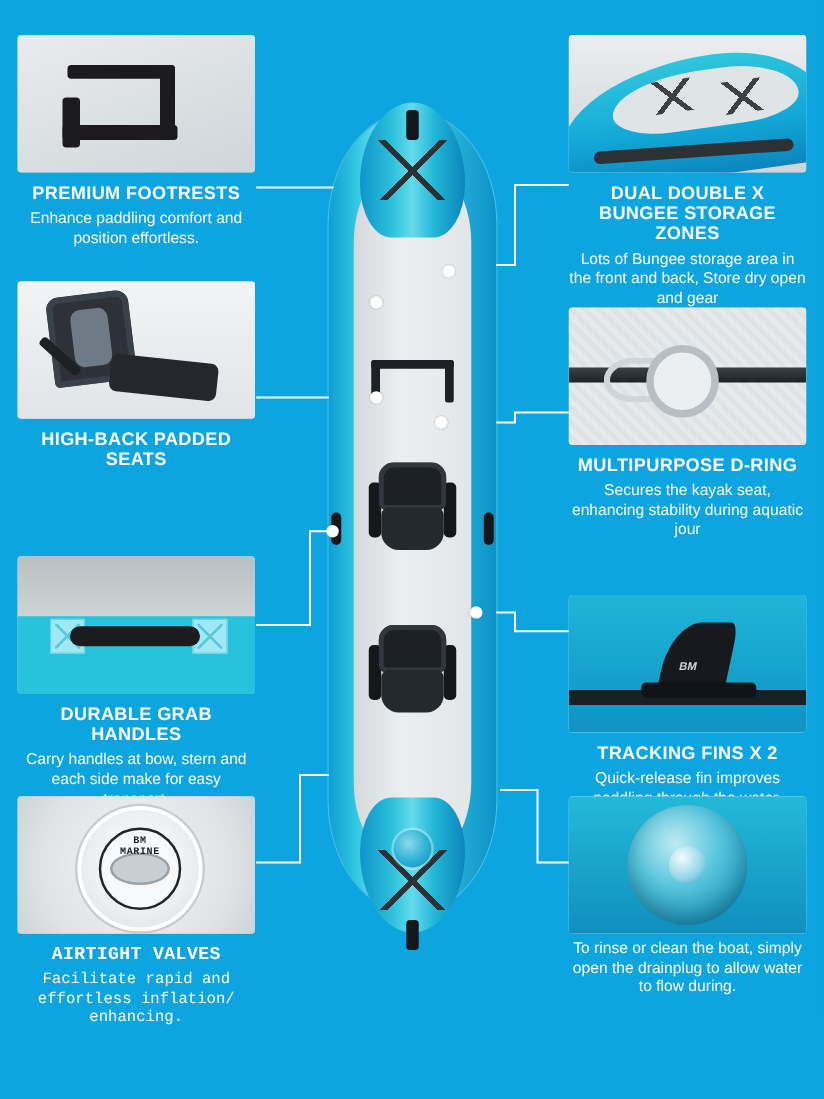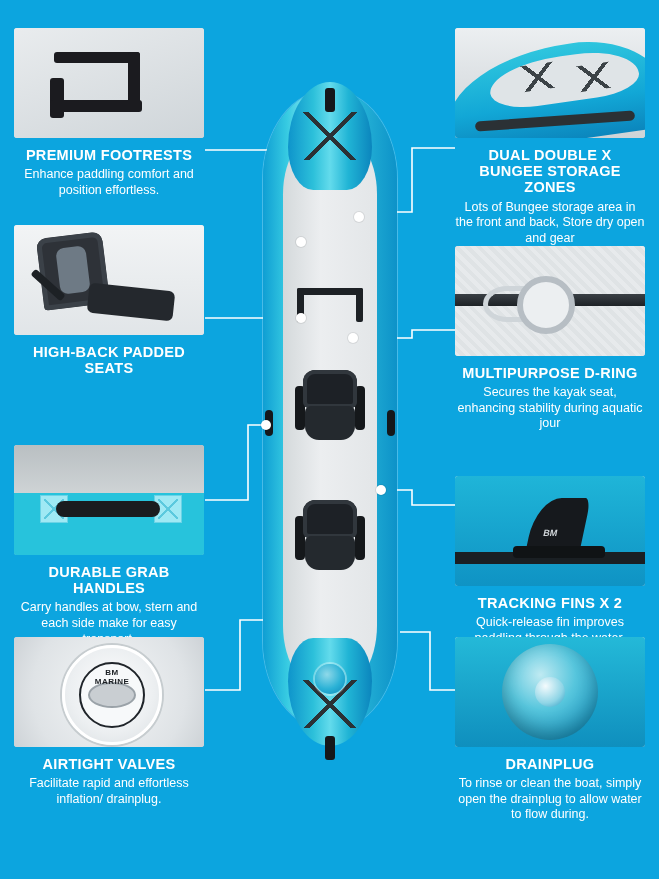--- a/index.html
+++ b/index.html
@@ -361,32 +361,32 @@
         <div class="teal"></div>
         <div class="tab-l"></div>
           <div class="tab-r"></div>
         <div class="grab"></div>
       </div>
     </div>
     <div class="title">DURABLE GRAB HANDLES</div>
     <div class="desc">Carry handles at bow, stern and each side make for easy transport.</div>
   </div>
 
-  <div class="feature left" style="top:637px;">
+  <div class="feature left" style="top:637px;font-family:Liberation Mono, monospace;">
     <div class="thumb">
       <div class="ph art-valve">
         <div class="ring">
           <div class="inner"></div>
           <div class="oval"></div>
           <div class="brand">BM MARINE</div>
         </div>
       </div>
     </div>
     <div class="title">AIRTIGHT VALVES</div>
-    <div class="desc">Facilitate rapid and effortless inflation/ drainplug.</div>
+    <div class="desc">Facilitate rapid and effortless inflation/ enhancing.</div>
   </div>
 
   <div class="feature right" style="top:28px;">
     <div class="thumb">
       <div class="ph art-bungee">
         <div class="hull"></div>
         <div class="deck"></div>
         <div class="x1"></div>
           <div class="x2"></div>
         <div class="rail"></div>
@@ -420,21 +420,20 @@
     <div class="desc">Quick-release fin improves paddling through the water.</div>
   </div>
 
   <div class="feature right" style="top:637px;">
     <div class="thumb">
       <div class="ph art-drain">
         <div class="plug"></div>
         <div class="cap"></div>
       </div>
     </div>
-    <div class="title">DRAINPLUG</div>
     <div class="desc">To rinse or clean the boat, simply open the drainplug to allow water to flow during.</div>
   </div>
 
   <div id="kayak">
     <div class="hull-outer"></div>
     <div class="hull-inner"></div>
     <div class="bow-cap"></div>
     <div class="stern-cap"></div>
     <div class="bungee-x top"></div>
     <div class="bungee-x bot"></div>

